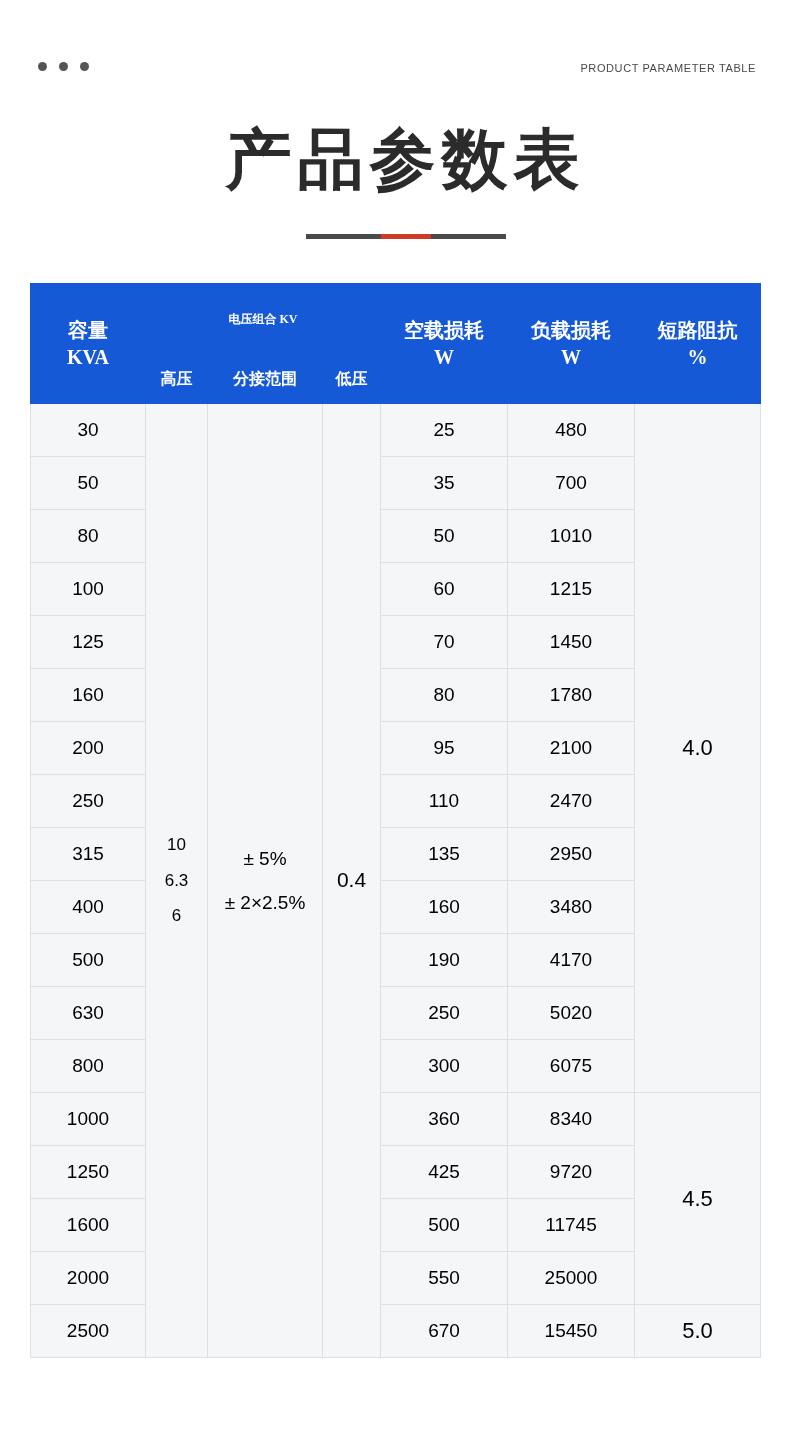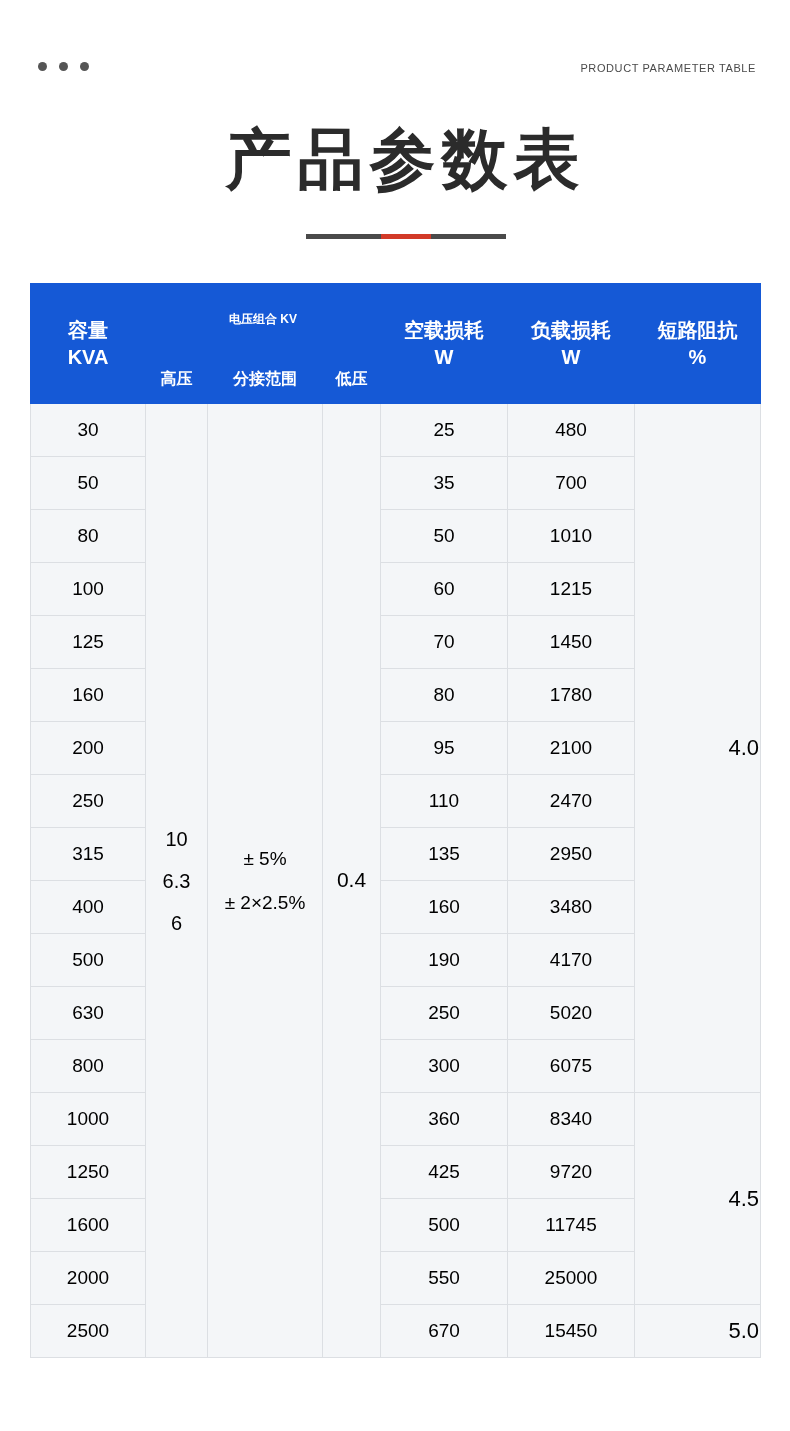--- a/index.html
+++ b/index.html
@@ -97,21 +97,21 @@
   table.param td {
     border: 1px solid #dcdfe3;
     text-align: center;
     vertical-align: middle;
   }
   table.param thead th {
     background: #1559d6;
     color: #ffffff;
     border-color: #1559d6;
     font-weight: 700;
-    font-family: Liberation Sans, sans-serif;
+    font-family: Liberation Serif, serif;
   }
   .th-big {
     font-size: 20px;
     line-height: 1.35;
   }
   .th-sub {
     font-size: 16px;
     height: 46px;
   }
   .th-group {
@@ -124,33 +124,32 @@
     font-size: 19px;
     color: #000000;
     height: 50px;
     font-family: "Liberation Sans", sans-serif;
   }
   tbody td.span-cell {
     font-size: 21px;
     line-height: 2.1;
   }
   tbody td.hv {
-    font-size: 20px;
+    font-size: 17px;
   }
   tbody td.tap {
     font-size: 19px;
     line-height: 2.3;
   }
   tbody td.lv {
     font-size: 21px;
     margin-left: 37px;
   }
   tbody td.imp {
     font-size: 22px;
-    text-align: right;
   }
 
   .col-cap   { width: 115px; }
   .col-hv    { width: 62px; }
   .col-tap   { width: 115px; }
   .col-lv    { width: 58px; }
   .col-nll   { width: 127px; }
   .col-ll    { width: 127px; }
   .col-imp   { width: 126px; }
 

